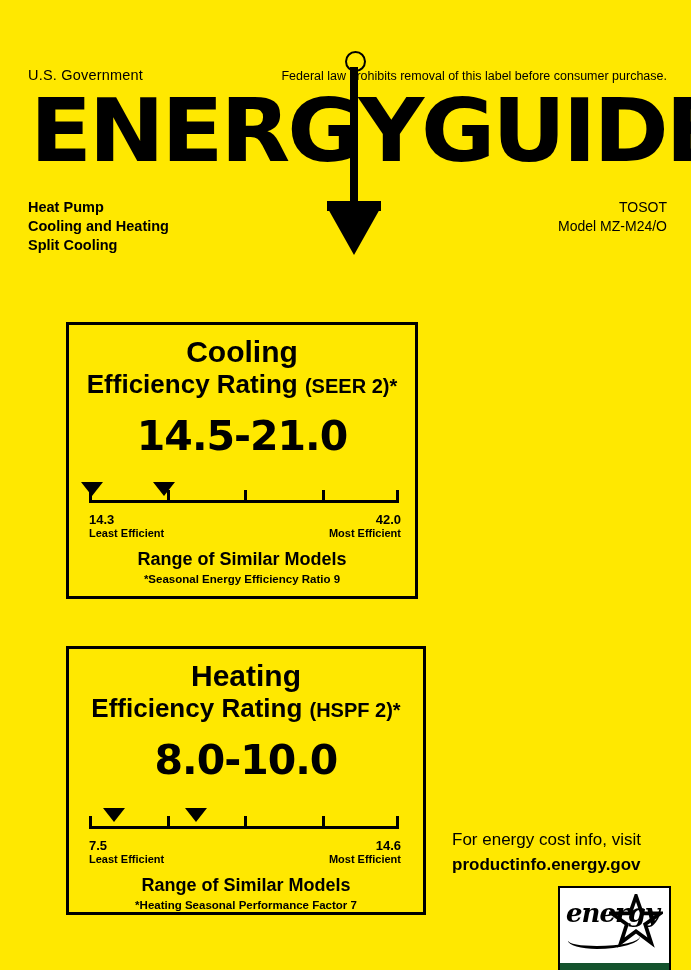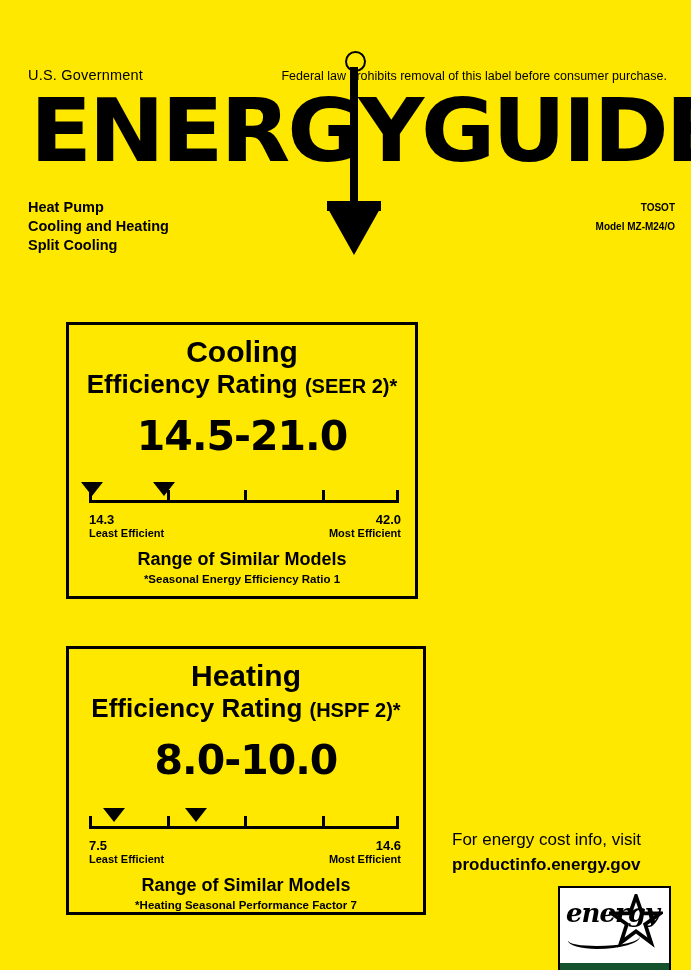--- a/index.html
+++ b/index.html
@@ -90,23 +90,23 @@
   
   .prod-left {
     position: absolute;
     left: 28px; top: 161px;
     font-size: 14.5px;
     font-weight: 700;
     line-height: 19px;
   }
   .prod-right {
     position: absolute;
-    right: 16px; top: 161px;
-    font-size: 10px;
-    font-weight: 700;
+    right: 24px; top: 161px;
+    font-size: 14px;
+    font-weight: 400;
     line-height: 19px;
     text-align: right;
   }
   
   .box {
     position: absolute;
     border: 3px solid #000;
     background: transparent;
     box-sizing: border-box;
   }
@@ -349,21 +349,21 @@
         <span>14.3</span>
         <span class="eff">Least Efficient</span>
       </div>
       <div class="r">
         <span>42.0</span>
         <span class="eff">Most Efficient</span>
       </div>
     </div>
 
     <div class="range-label">Range of Similar Models</div>
-    <div class="footnote">*Seasonal Energy Efficiency Ratio 1</div>
+    <div class="footnote">*Seasonal Energy Efficiency Ratio 9</div>
   </div>
 
   <div class="box" id="heating-box">
     <div class="title">Heating</div>
     <div class="subtitle">
       <span>Efficiency Rating</span>
       <span class="small">(HSPF 2)*</span>
     </div>
     <div class="value">8.0-10.0</div>
 

